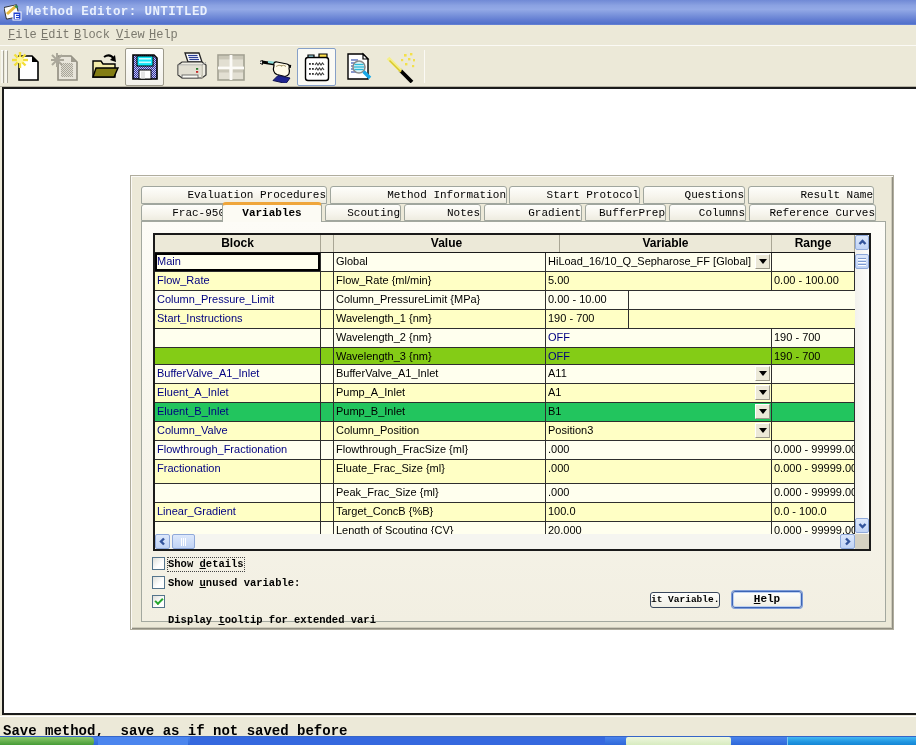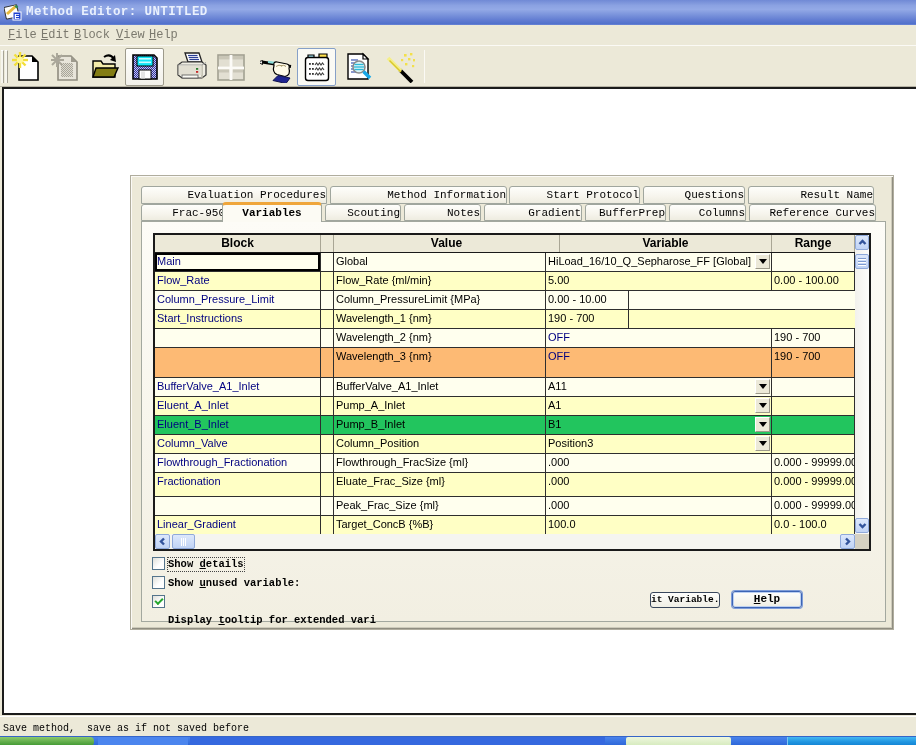--- a/index.html
+++ b/index.html
@@ -45,21 +45,21 @@
 #corner {position:absolute;right:0;bottom:0;width:14px;height:15px;background:#d5d1c2}
 
 .ck {position:absolute;width:13px;height:13px;background:linear-gradient(135deg,#e0e0da,#fff 60%);border:1px solid #54748c;z-index:6}
 .cklbl {position:absolute;font-size:10.5px;font-weight:bold;color:#000;line-height:13px;white-space:pre;z-index:6}
 .check {position:absolute;left:2px;top:2px;width:8px;height:5px;border-left:2.4px solid #24a62e;border-bottom:2.4px solid #24a62e;transform:rotate(-45deg)}
 
 #btnvar {position:absolute;left:650px;top:592px;width:70px;height:16px;background:linear-gradient(180deg,#fdfdfb,#efeee5);border:1px solid #38465c;border-radius:3px;font-size:9.5px;font-weight:bold;text-align:center;line-height:14px;overflow:hidden;white-space:nowrap;z-index:6}
 #btnhelp {position:absolute;left:732px;top:591px;width:70px;height:17px;background:linear-gradient(180deg,#fefefc,#efeee4);border:1px solid #3c64b4;border-radius:3px;box-shadow:0 0 0 1px #7e9cd8, inset 0 0 0 1px #bcd0f2;font-size:11px;font-weight:bold;text-align:center;line-height:15px;z-index:6}
 
 #status {left:0;top:716px;width:916px;height:20px;background:#ECE9D8;border-top:1px solid #fff}
-#status span {position:absolute;left:3px;top:6px;font-size:10px;font-weight:normal;color:#000;white-space:pre}
+#status span {position:absolute;left:3px;top:6px;font-size:14px;font-weight:bold;color:#000;white-space:pre}
 
 #task {left:0;top:736px;width:916px;height:9px;background:linear-gradient(180deg,#4a83ec,#2e68d9);border-top:1px solid #3565c8}
 </style></head><body>
 
 <div class="abs" id="title">
     <svg width="18" height="18" viewBox="0 0 18 18">
 <rect x="1" y="3" width="13" height="12" rx="1" fill="#fdfdfb" stroke="#333" stroke-width="1" transform="rotate(-12 7 9)"></rect>
 <path d="M3 11 L12 3" stroke="#e8b93c" stroke-width="3"></path>
 <path d="M11.2 2.6 L13.5 4.6" stroke="#2e8b57" stroke-width="2.4"></path>
 <rect x="9" y="9" width="8" height="8" fill="#1a3fd0" stroke="#fff" stroke-width="1"></rect>
@@ -288,21 +288,21 @@
       <div class="c cv">Wavelength_1 {nm}</div>
       <div class="c cr">190 - 700</div>
     </div>
 <div class="row" style="height:19px;background:#FFFFEE">
       <div class="c cb" style="color:#000080"></div>
       <div class="c cg"></div>
       <div class="c cv">Wavelength_2 {nm}</div>
       <div class="c cl" style="color:#000080">OFF</div>
       <div class="c cr">190 - 700</div>
     </div>
-<div class="row" style="height:30px;background:#fdba74">
+<div class="row" style="height:17px;background:#84cc16">
       <div class="c cb" style="color:#000080"></div>
       <div class="c cg"></div>
       <div class="c cv">Wavelength_3 {nm}</div>
       <div class="c cl" style="color:#000080">OFF</div>
       <div class="c cr">190 - 700</div>
     </div>
 <div class="row" style="height:19px;background:#FFFFEE">
       <div class="c cb" style="color:#000080">BufferValve_A1_Inlet</div>
       <div class="c cg"></div>
       <div class="c cv">BufferValve_A1_Inlet</div>

